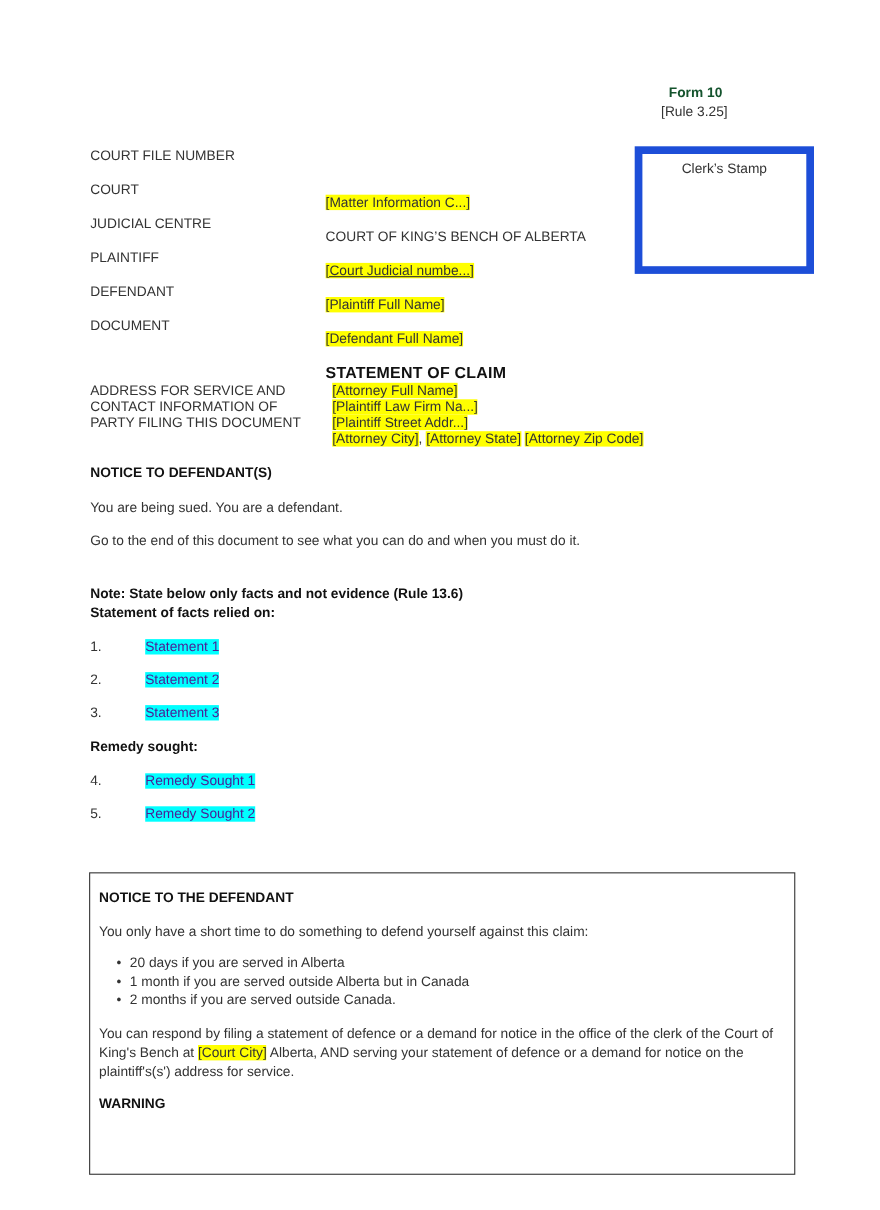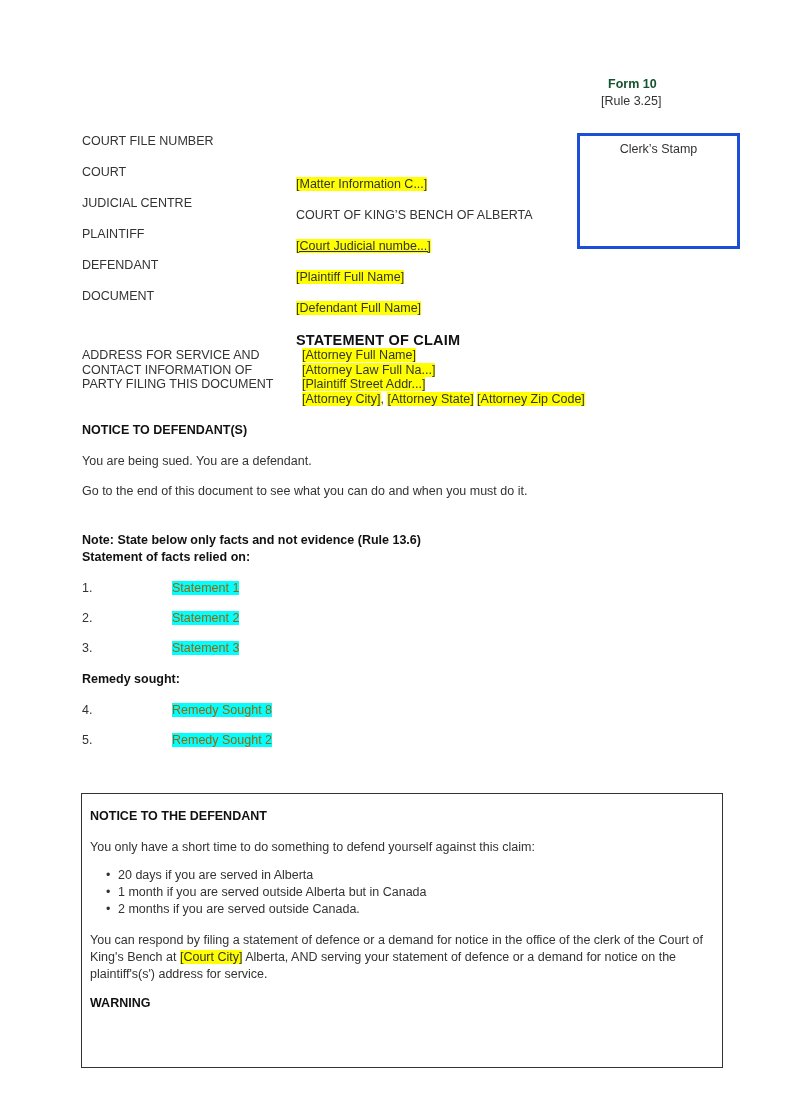--- a/index.html
+++ b/index.html
@@ -1,24 +1,24 @@
 <!DOCTYPE html>
 <html><head>
 <meta charset="utf-8">
 <style>
   html, body { margin: 0; padding: 0; background: #ffffff; }
   body { width: 800px; height: 1100px; position: relative; overflow: hidden;
          font-family: "Liberation Sans", sans-serif; color: #333; font-size: 12.5px; }
   .abs { position: absolute; white-space: nowrap; }
   .hl-y { background: #ffff00; color: #333; }
-  .hl-c { background: #00ffff; color: #a16207; margin-left: 40px; }
+  .hl-c { background: #00ffff; color: #4c1d95; }
   .bold { font-weight: bold; color: #111; }
   .form-title { left: 0; width: 1264px; text-align: center; top: 77px; font-weight: bold; color: #14532d; font-size: 12.5px; }
   .form-rule { left: 0; width: 1264px; text-align: center; top: 94px; }
-  .stamp { position: absolute; left: 577px; top: 133px; width: 163px; height: 116px; border: 3px solid #1d4ed8; box-sizing: border-box; text-align: center; padding-top: 6px; }
+  .stamp { position: absolute; left: 577px; top: 133px; width: 163px; height: 116px; border: 7px solid #1d4ed8; box-sizing: border-box; text-align: center; padding-top: 6px; }
   .lbl { left: 82px; }
   .val { left: 296px; margin-top: 43px; }
   .doc-title { font-size: 14.5px; font-weight: bold; color: #111; letter-spacing: 0.2px; }
   .addr-lbl { left: 82px; top: 348px; line-height: 14.5px; white-space: normal; width: 210px; }
   .addr-val { left: 302px; top: 348px; line-height: 14.5px; }
   .num { left: 82px; }
   .item { left: 132px; }
   .notice-box { position: absolute; left: 81px; top: 793px; width: 642px; height: 275px; border: 1.5px solid #333; box-sizing: border-box; }
   .notice-box .in { position: absolute; left: 8px; white-space: nowrap; }
   .notice-box ul { position: absolute; left: 8px; top: 73px; margin: 0; padding-left: 28px; line-height: 17px; }
@@ -54,21 +54,21 @@
 <div class="abs lbl" style="top:289px;">DOCUMENT</div>
 <div class="abs val doc-title" style="top:289px;">STATEMENT OF CLAIM</div>
 
 <div class="abs addr-lbl">
   <div>ADDRESS FOR SERVICE AND</div>
   <div>CONTACT INFORMATION OF</div>
   <div>PARTY FILING THIS DOCUMENT</div>
 </div>
 <div class="abs addr-val">
   <div><span class="hl-y">[Attorney Full Name]</span></div>
-  <div><span class="hl-y">[Attorney Law Full Na...]</span></div>
+  <div><span class="hl-y">[Plaintiff Law Firm Na...]</span></div>
   <div><span class="hl-y">[Plaintiff Street Addr...]</span></div>
   <div><span class="hl-y">[Attorney City]</span><span>, </span><span class="hl-y">[Attorney State]</span> <span class="hl-y">[Attorney Zip Code]</span></div>
 </div>
 
 <div class="abs lbl bold" style="top:423px;">NOTICE TO DEFENDANT(S)</div>
 <div class="abs lbl" style="top:454px;">You are being sued. You are a defendant.</div>
 <div class="abs lbl" style="top:484px;">Go to the end of this document to see what you can do and when you must do it.</div>
 
 <div class="abs lbl bold" style="top:498px;margin-top:35px;">Note: State below only facts and not evidence (Rule 13.6)</div>
 <div class="abs lbl bold" style="top:550px;">Statement of facts relied on:</div>
@@ -78,21 +78,21 @@
 
 <div class="abs num" style="top:611px;">2.</div>
 <div class="abs item" style="top:611px;"><span class="hl-c">Statement 2</span></div>
 
 <div class="abs num" style="top:641px;">3.</div>
 <div class="abs item" style="top:641px;"><span class="hl-c">Statement 3</span></div>
 
 <div class="abs lbl bold" style="top:672px;">Remedy sought:</div>
 
 <div class="abs num" style="top:703px;">4.</div>
-<div class="abs item" style="top:703px;"><span class="hl-c">Remedy Sought 8</span></div>
+<div class="abs item" style="top:703px;"><span class="hl-c">Remedy Sought 1</span></div>
 
 <div class="abs num" style="top:733px;">5.</div>
 <div class="abs item" style="top:733px;"><span class="hl-c">Remedy Sought 2</span></div>
 
 <div class="notice-box">
   <div class="in bold" style="top:15px;">NOTICE TO THE DEFENDANT</div>
   <div class="in" style="top:46px;">You only have a short time to do something to defend yourself against this claim:</div>
   <ul>
     <li>20 days if you are served in Alberta</li>
     <li>1 month if you are served outside Alberta but in Canada</li>

